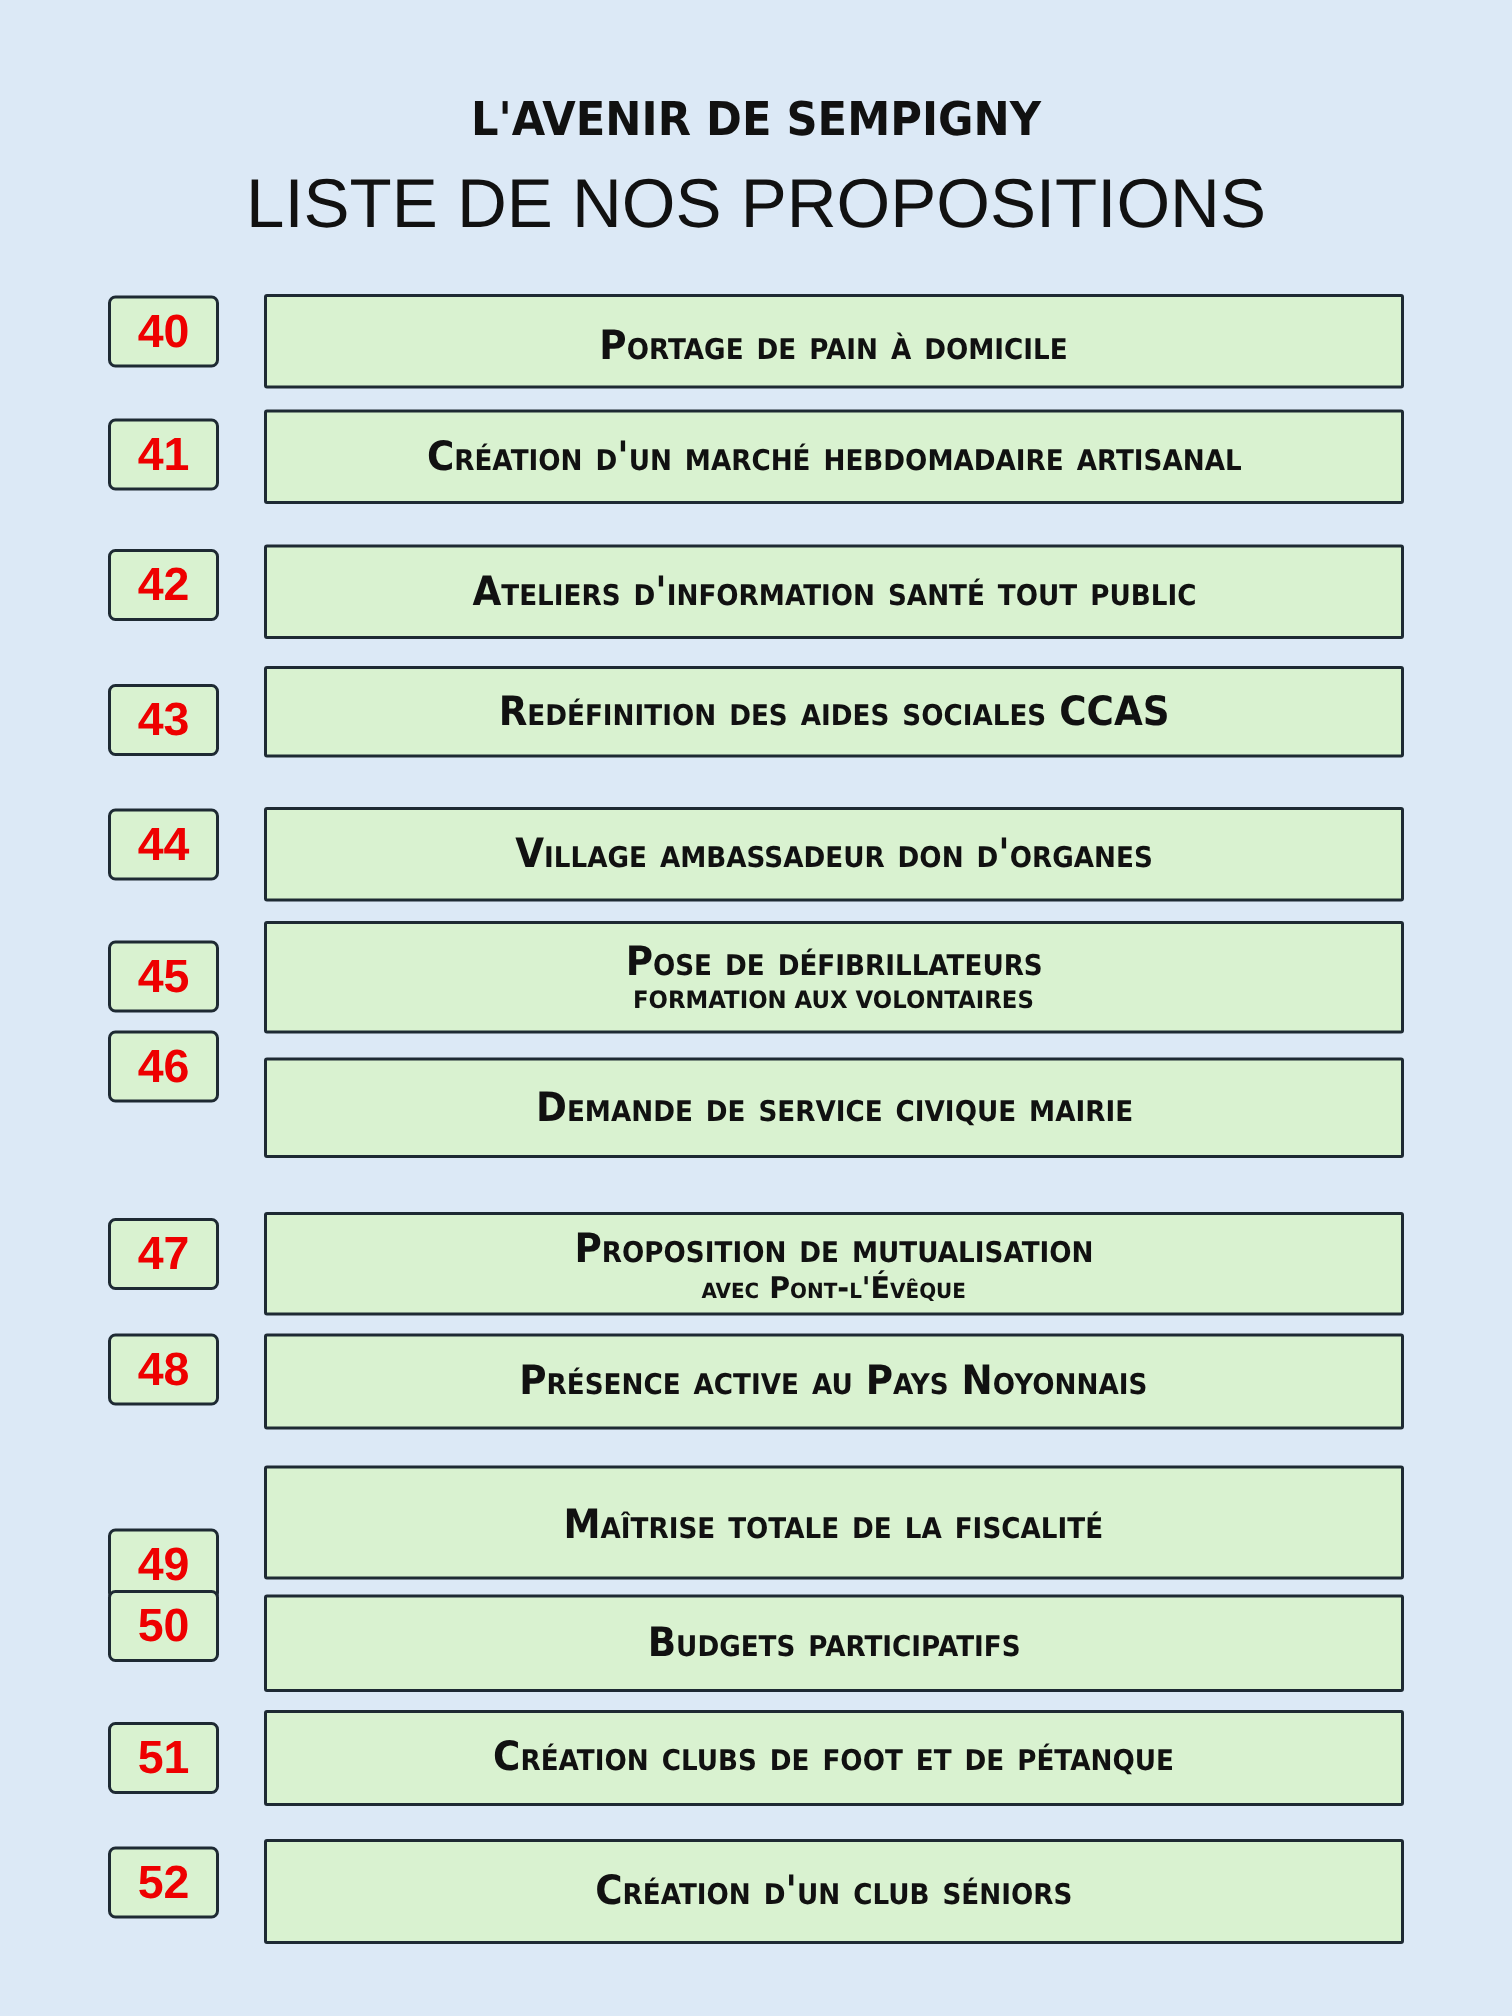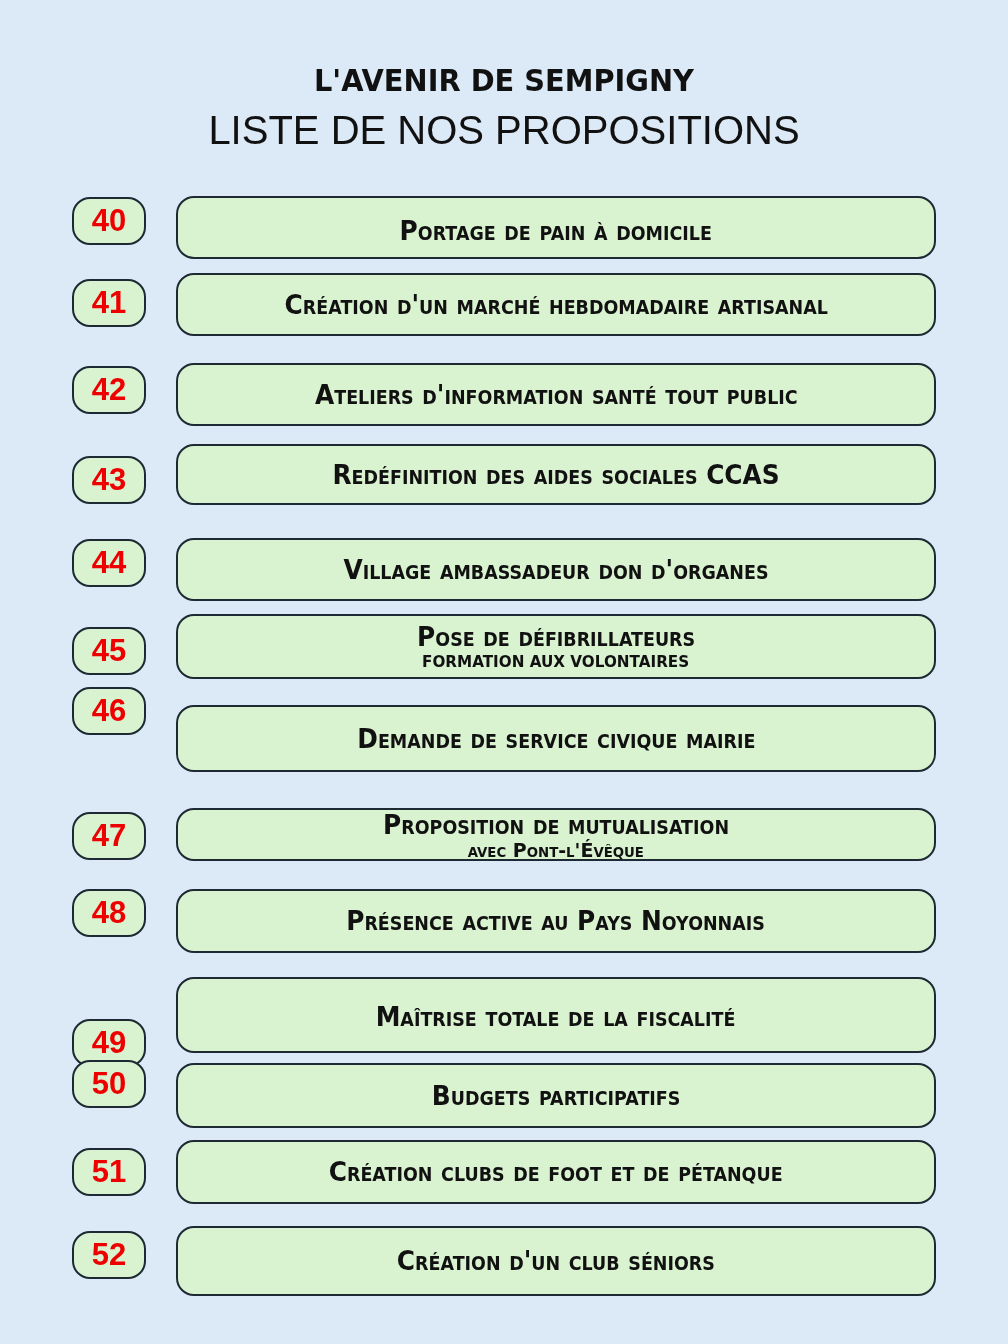--- a/index.html
+++ b/index.html
@@ -8,33 +8,33 @@
     background:#dce9f6;
     font-family:"Liberation Sans", sans-serif;
   }
   .title-top {
     position:absolute; left:0; width:1008px; top:62px; text-align:center;
     font-family:"DejaVu Sans", sans-serif; font-weight:bold;
     font-size:31px; letter-spacing:0px; color:#111; transform:scaleX(0.93);
   }
   .title-main {
     position:absolute; left:0; width:1008px; top:108px; text-align:center;
-    font-family:"Liberation Sans", sans-serif; font-size:40px; color:#111;
+    font-family:"Liberation Sans", sans-serif; font-size:46px; color:#111;
     letter-spacing:0px;
   }
   .num {
     position:absolute; left:72px; width:74px; height:48px;
-    border:2px solid #1e2a33; border-radius:18px; background:#d9f2d0;
+    border:2px solid #1e2a33; border-radius:5px; background:#d9f2d0;
     box-sizing:border-box; display:flex; align-items:center; justify-content:center;
     color:#ee0000; font-weight:bold; font-size:31px;
     font-family:"Liberation Sans", sans-serif;
   }
   .box {
     position:absolute; left:176px; width:760px;
-    border:2px solid #1e2a33; border-radius:18px; background:#d9f2d0;
+    border:2px solid #1e2a33; border-radius:2px; background:#d9f2d0;
     box-sizing:border-box; display:flex; flex-direction:column;
     align-items:center; justify-content:center; text-align:center;
     color:#111;
   }
   .lbl {
     font-family:"DejaVu Sans", sans-serif; font-weight:bold;
     font-variant:small-caps; font-size:27px; line-height:30px;
     transform:scaleX(0.92); white-space:nowrap;
   }
   .sub {
@@ -68,32 +68,32 @@
 <div class="box" style="top:444px;height:61px">
   <div class="lbl">Redéfinition des aides sociales CCAS</div>
 </div>
 
 <div class="num" style="top:539px">44</div>
 <div class="box" style="top:538px;height:63px">
   <div class="lbl">Village ambassadeur don d'organes</div>
 </div>
 
 <div class="num" style="top:627px">45</div>
-<div class="box" style="top:614px;height:65px">
+<div class="box" style="top:614px;height:75px">
   <div class="lbl">Pose de défibrillateurs</div>
   <div class="sub">FORMATION AUX VOLONTAIRES</div>
 </div>
 
 <div class="num" style="top:687px">46</div>
 <div class="box" style="top:705px;height:67px">
   <div class="lbl">Demande de service civique mairie</div>
 </div>
 
 <div class="num" style="top:812px">47</div>
-<div class="box" style="top:808px;height:53px">
+<div class="box" style="top:808px;height:69px">
   <div class="lbl">Proposition de mutualisation</div>
   <div class="sub sc">avec Pont-l'Évêque</div>
 </div>
 
 <div class="num" style="top:889px">48</div>
 <div class="box" style="top:889px;height:64px">
   <div class="lbl">Présence active au Pays Noyonnais</div>
 </div>
 
 <div class="num" style="top:1019px">49</div>

